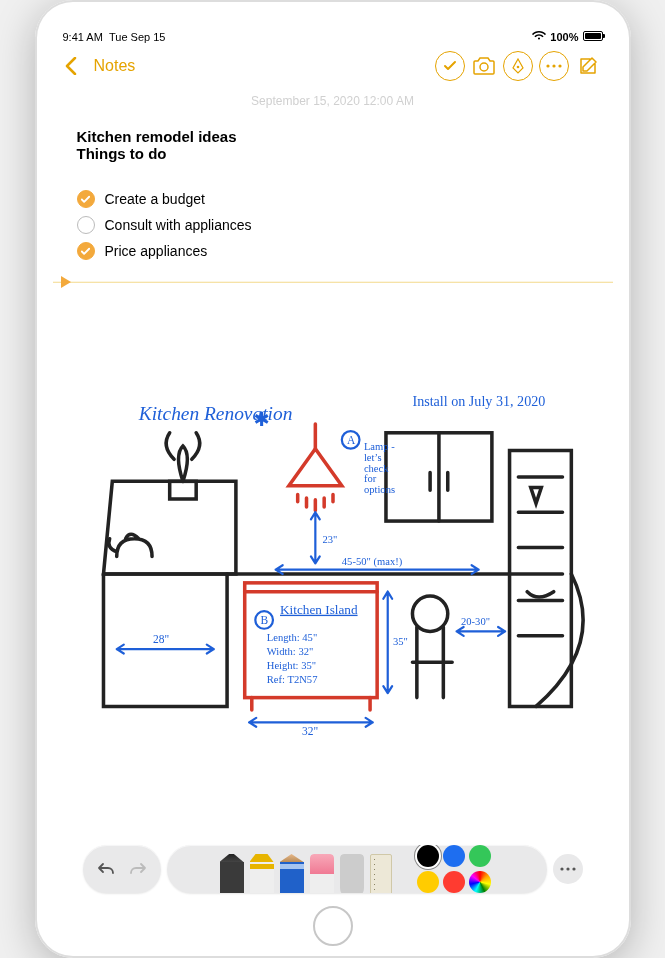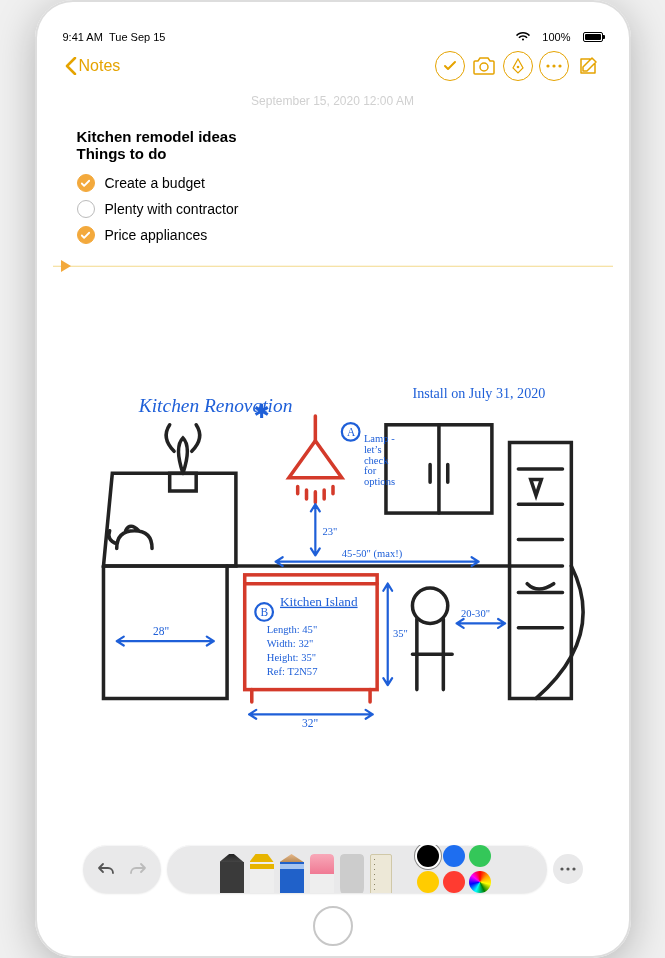--- a/index.html
+++ b/index.html
@@ -33,49 +33,49 @@
     .status-bar {
       height: 18px;
       display: flex;
       justify-content: space-between;
       align-items: center;
       padding: 0 10px;
       font-size: 11px;
       font-weight: 500;
       color: #000;
     }
-    .status-right { display: flex; align-items: center; gap: 12px; }
+    .status-right { display: flex; gap: 4px; font-weight: bold; }
     .battery-icon { display: inline-block; width: 20px; height: 10px; border: 1px solid #000; border-radius: 2px; position: relative; }
     .battery-icon::after { content:''; position:absolute; right:-3px; top:2px; width:2px; height:4px; background:#000; border-radius:0 1px 1px 0; }
     .battery-fill { position:absolute; left:1px; top:1px; bottom:1px; right:1px; background:#000; border-radius:1px; }
     .wifi-svg { width:14px; height:10px; }
     
     .nav-bar {
       display: flex;
       justify-content: space-between;
       align-items: center;
       height: 40px;
       padding: 0 12px;
     }
-    .nav-left { display:flex; align-items:center; gap:2px; color:#e5a300; font-size:16px; }
+    .nav-left { display:flex; align-items:center; gap:17px; color:#e5a300; font-size:16px; }
     .nav-right { display:flex; align-items:center; gap:6px; }
     .nav-btn {
       width:30px; height:30px;
       border: 1.5px solid #e5a300;
       border-radius: 50%;
       display:flex; align-items:center; justify-content:center;
       color:#e5a300;
     }
     .nav-btn.nobord { border:none; width:26px; }
     
     .content { flex:1; padding: 8px 24px 4px 24px; overflow:hidden; display:flex; flex-direction:column; }
     .timestamp { text-align:center; font-size:12px; color:#d0d0d0; margin-bottom:20px; }
     .title { font-weight:600; font-size:15px; }
     .body-text { font-size:14px; line-height:1.45; color:#222; margin-bottom:14px; }
-    .subtitle { font-weight:600; font-size:15px; margin-bottom:8px; }
+    .subtitle { font-weight:600; font-size:15px; margin-bottom:24px; }
     .checklist { list-style:none; margin-bottom:10px; }
     .checklist li { display:flex; align-items:center; gap:10px; font-size:14px; padding:4px 0; }
     .check-circle { width:18px; height:18px; border-radius:50%; border:1.5px solid #bbb; display:flex; align-items:center; justify-content:center; flex-shrink:0; }
     .check-circle.checked { background:#f3a93c; border-color:#f3a93c; }
     .check-circle.checked svg { width:11px; height:11px; color:#fff; }
     .drawing-sep { position:relative; height:14px; margin: 0 -24px; }
     .drawing-sep::before { content:''; position:absolute; left:0; right:0; top:7px; height:2px; background:linear-gradient(to bottom,#fff,#f3d98a); }
     .sep-handle { position:absolute; left:8px; top:2px; width:0; height:0; border-left:10px solid #f3a93c; border-top:6px solid transparent; border-bottom:6px solid transparent; }
     .drawing-area { flex:1; display:flex; align-items:center; justify-content:center; }
     .drawing-area svg { width:100%; height:auto; max-height:100%; }
@@ -201,21 +201,21 @@
         <li>
           <span class="check-circle checked">
               <svg viewBox="0 0 12 12">
                 <path d="M2 6l2.5 2.5L10 3" stroke="currentColor" stroke-width="2" fill="none" stroke-linecap="round" stroke-linejoin="round"></path>
               </svg>
             </span>
           <span>Create a budget</span>
         </li>
         <li>
           <span class="check-circle"></span>
-          <span>Plenty with contractor</span>
+          <span>Consult with appliances</span>
         </li>
         <li>
           <span class="check-circle checked">
               <svg viewBox="0 0 12 12">
                 <path d="M2 6l2.5 2.5L10 3" stroke="currentColor" stroke-width="2" fill="none" stroke-linecap="round" stroke-linejoin="round"></path>
               </svg>
             </span>
           <span>Price appliances</span>
         </li>
       </ul>

